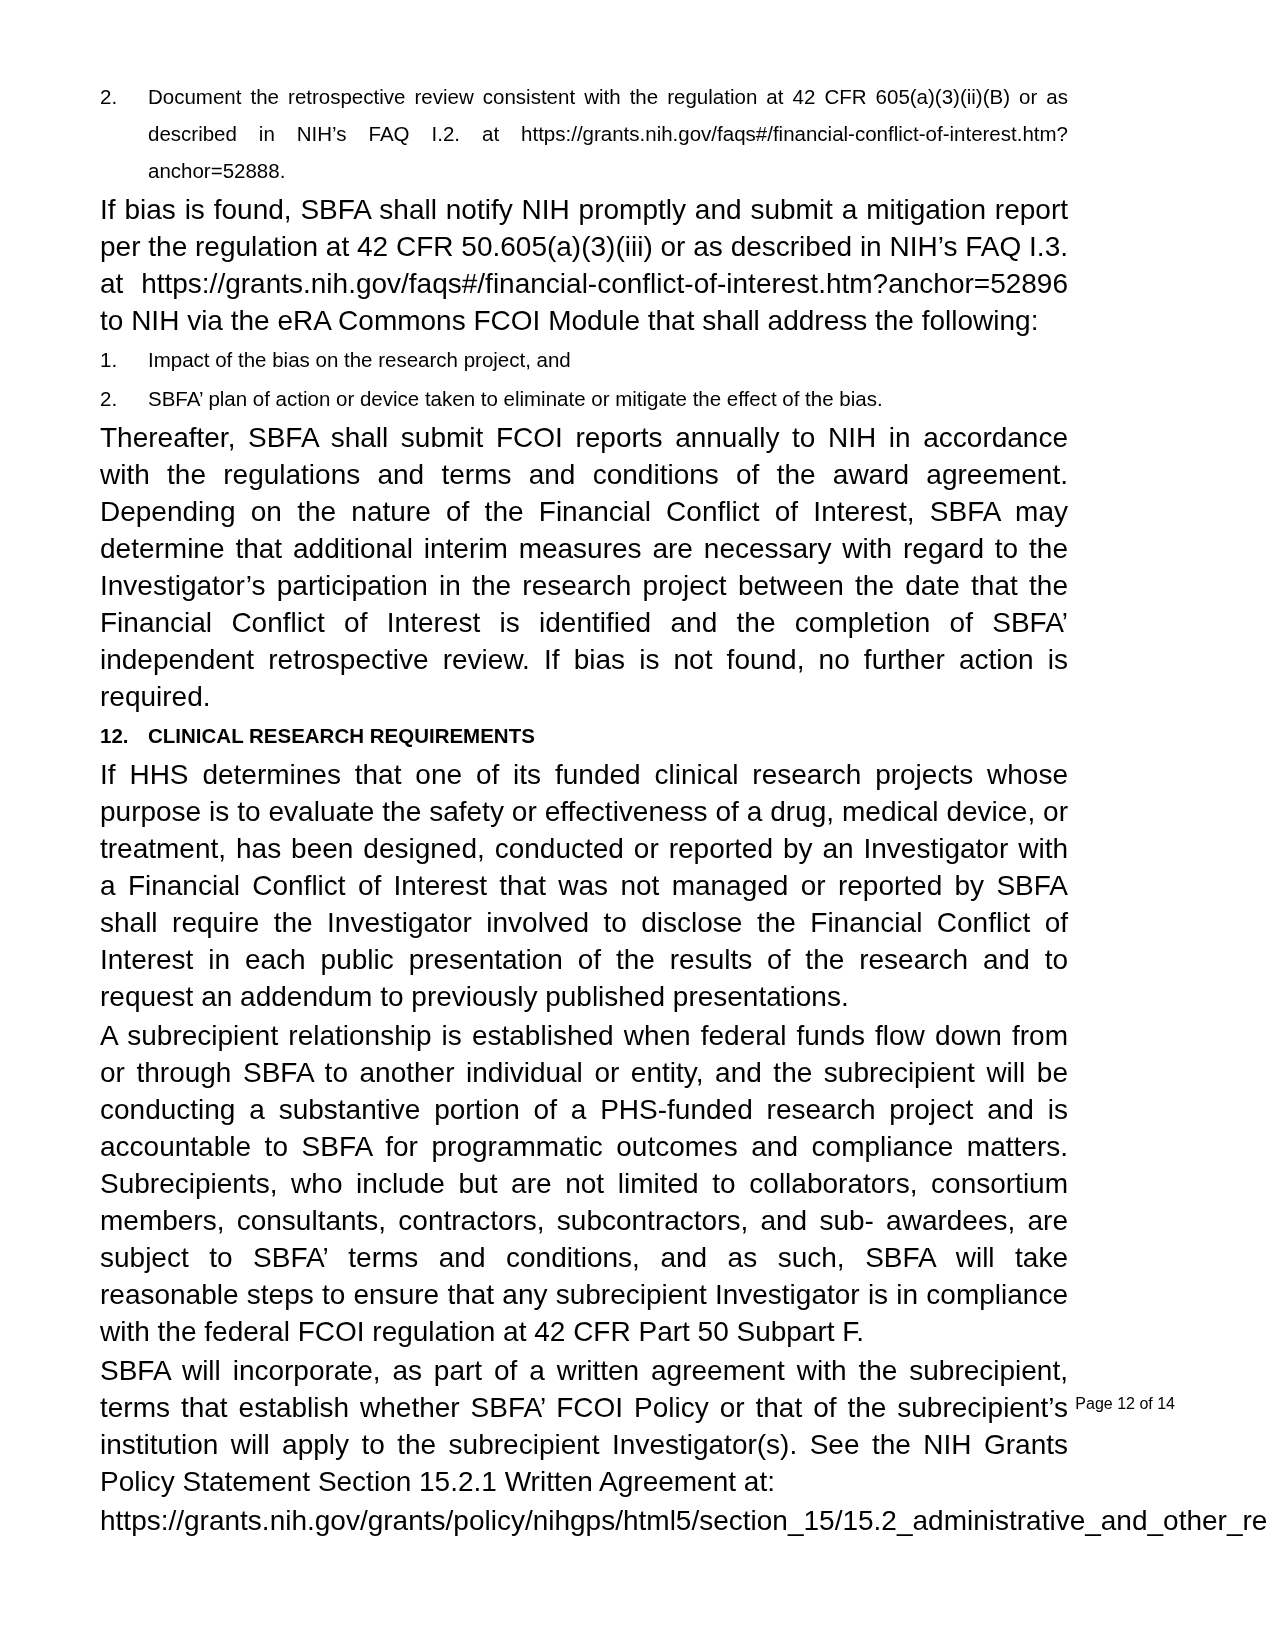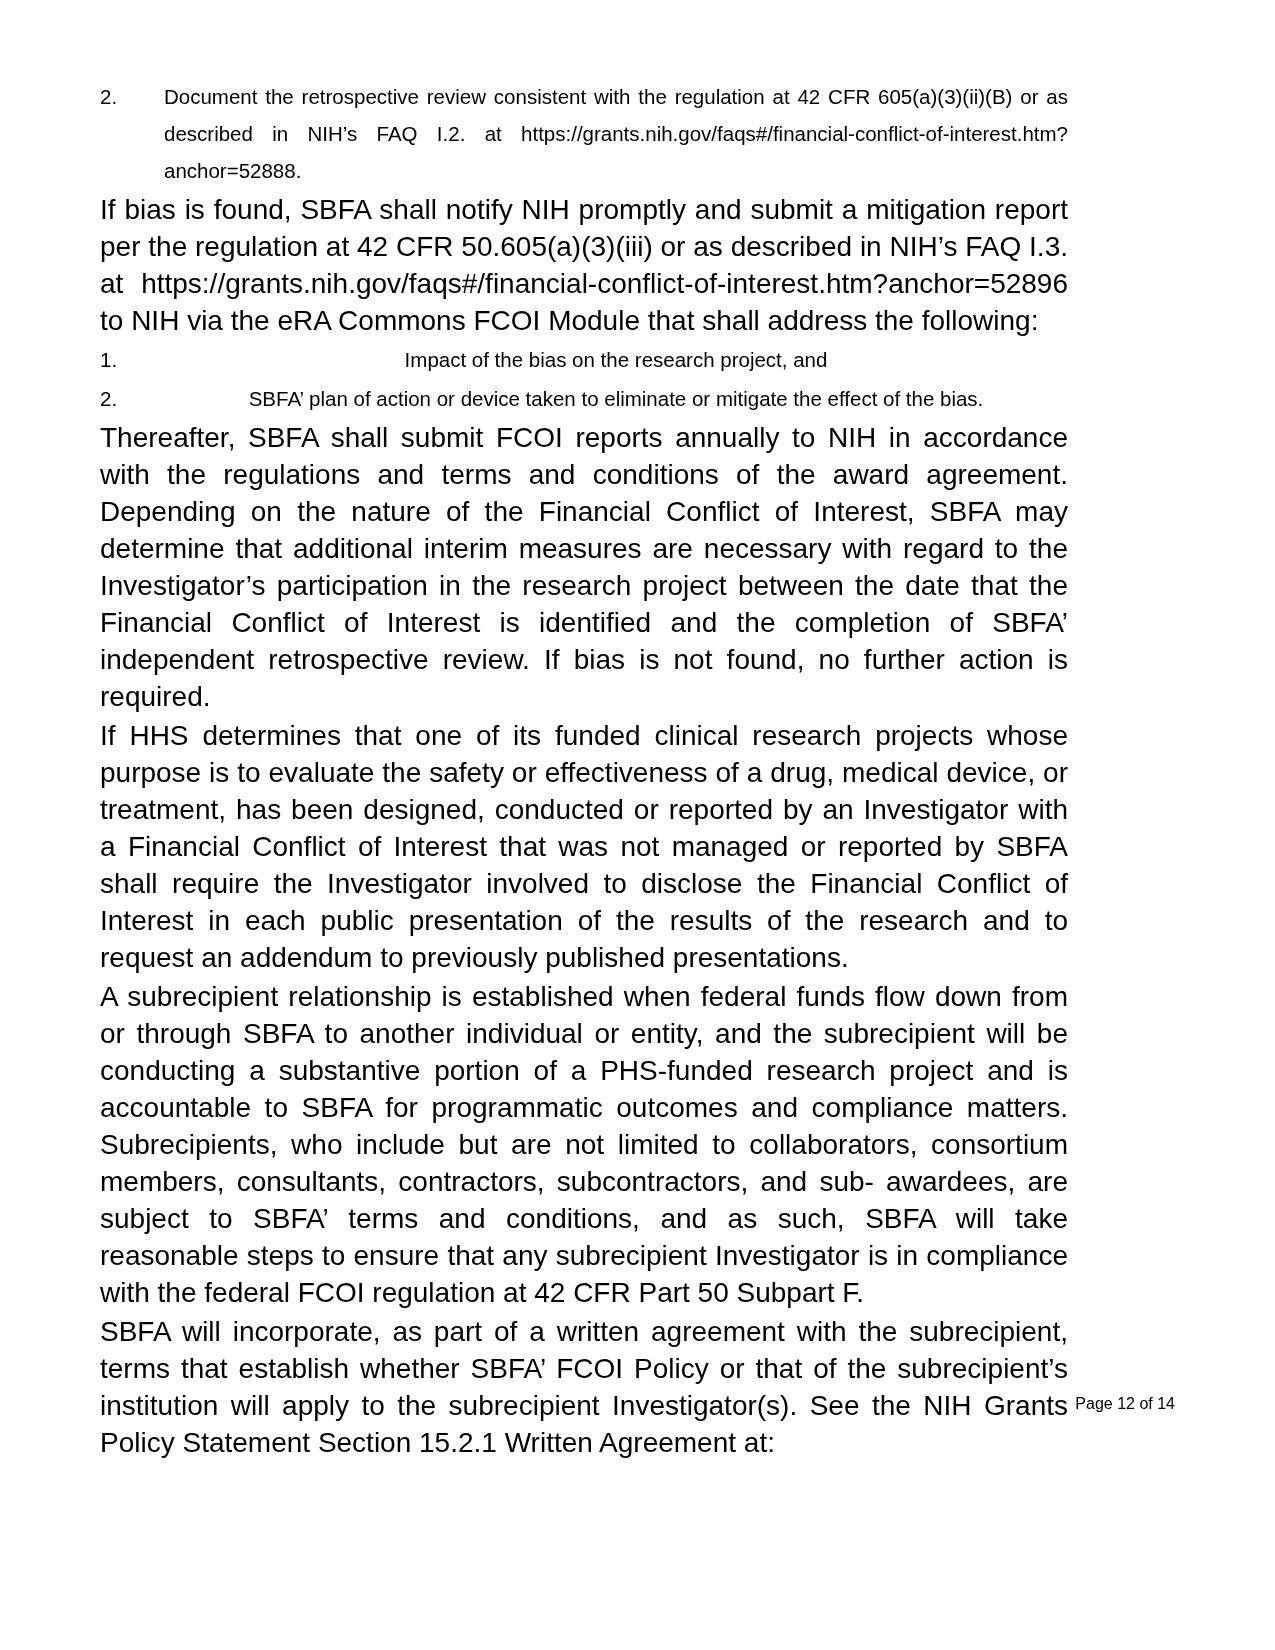--- a/index.html
+++ b/index.html
@@ -39,24 +39,23 @@
     line-height: 37px;
     margin: 0 0 2px 0;
   }
   .numitem .num {
     width: 48px;
     flex: 0 0 48px;
   }
   .numitem .body {
     flex: 1 1 auto;
     text-align: justify;
-    margin-left: 16px;
   }
   .numitem .body.nojust {
-    text-align: center;
+    text-align: left;
   }
   h2 {
     font-size: 20.5px;
     line-height: 37px;
     font-weight: bold;
     margin: 0 0 2px 0;
     display: flex;
   }
   h2 .hnum {
     width: 48px;
@@ -93,25 +92,30 @@
       <span class="body nojust">Impact of the bias on the research project, and</span>
     </div>
 
     <div class="numitem">
       <span class="num">2.</span>
       <span class="body nojust">SBFA’ plan of action or device taken to eliminate or mitigate the effect of the bias.</span>
     </div>
 
     <p>Thereafter, SBFA shall submit FCOI reports annually to NIH in accordance with the regulations and terms and conditions of the award agreement. Depending on the nature of the Financial Conflict of Interest, SBFA may determine that additional interim measures are necessary with regard to the Investigator’s participation in the research project between the date that the Financial Conflict of Interest is identified and the completion of SBFA’ independent retrospective review. If bias is not found, no further action is required.</p>
 
+    <h2>
+      <span class="hnum">12.</span>
+      <span class="htext">CLINICAL RESEARCH REQUIREMENTS</span>
+    </h2>
 
     <p>If HHS determines that one of its funded clinical research projects whose purpose is to evaluate the safety or effectiveness of a drug, medical device, or treatment, has been designed, conducted or reported by an Investigator with a Financial Conflict of Interest that was not managed or reported by SBFA shall require the Investigator involved to disclose the Financial Conflict of Interest in each public presentation of the results of the research and to request an addendum to previously published presentations.</p>
 
 
     <p>A subrecipient relationship is established when federal funds flow down from or through SBFA to another individual or entity, and the subrecipient will be conducting a substantive portion of a PHS-funded research project and is accountable to SBFA for programmatic outcomes and compliance matters. Subrecipients, who include but are not limited to collaborators, consortium members, consultants, contractors, subcontractors, and sub- awardees, are subject to SBFA’ terms and conditions, and as such, SBFA will take reasonable steps to ensure that any subrecipient Investigator is in compliance with the federal FCOI regulation at 42 CFR Part 50 Subpart F.</p>
     <p>SBFA will incorporate, as part of a written agreement with the subrecipient, terms that establish whether SBFA’ FCOI Policy or that of the subrecipient’s institution will apply to the subrecipient Investigator(s). See the NIH Grants Policy Statement Section 15.2.1 Written Agreement at:</p>
+    <p class="nojust">https://grants.nih.gov/grants/policy/nihgps/html5/section_15/15.2_administrative_and_other_re</p>
 
   </div>
 
   <div class="footer">
     <span>Page 12 of 14</span>
   </div>
 </div>
 
 </body></html>

